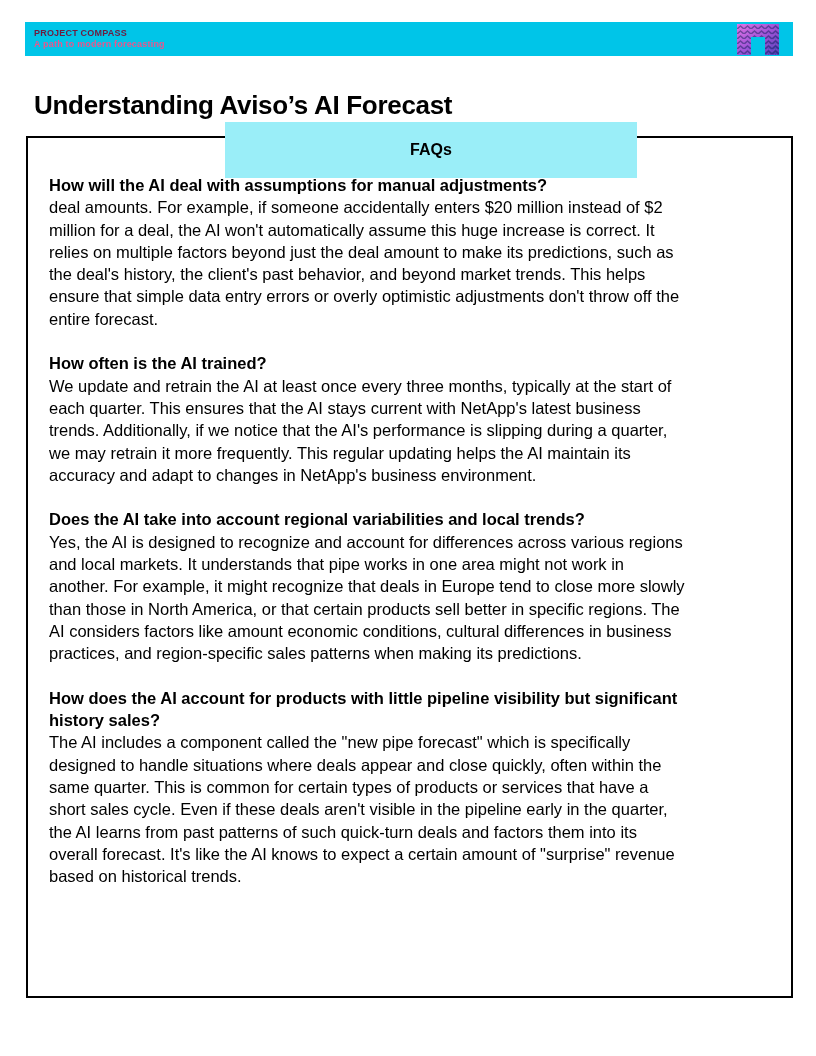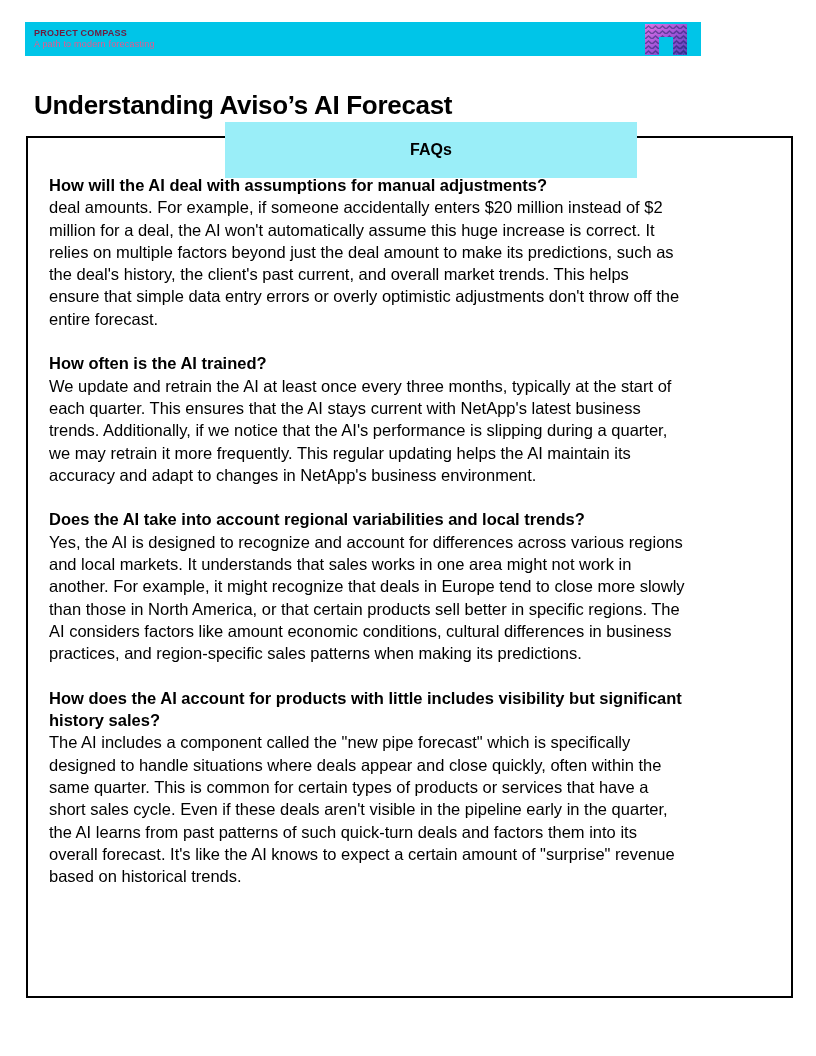--- a/index.html
+++ b/index.html
@@ -9,33 +9,33 @@
     position: relative;
     font-family: "Liberation Sans", "DejaVu Sans", sans-serif;
     color: #000;
     overflow: hidden;
   }
 
   
   .header-bar {
     position: absolute;
     left: 25px; top: 22px;
-    width: 676px; height: 34px;
+    width: 768px; height: 34px;
     background: var(--header_bar, #00c5e8);
     display: flex;
     align-items: center;
   }
   .header-text { margin-left: 9px; line-height: 11px; }
   .header-project {
     font-size: 9px; font-weight: 700;
     color: var(--header_project_text, #6e1b3f);
     letter-spacing: 0.2px;
   }
   .header-tagline {
-    font-size: 9px; font-weight: 400;
+    font-size: 9px; font-weight: 700;
     color: var(--header_tagline_text, #e8578d);
     letter-spacing: 0.2px;
   }
   .header-logo {
     position: absolute;
     right: 14px; top: 2px;
     width: 42px; height: 31px;
   }
 
   
@@ -120,21 +120,21 @@
 
 <div class="faq-content">
     <div class="faq-item">
       <div class="faq-question">
         <div>How will the AI deal with assumptions for manual adjustments?</div>
       </div>
       <div class="faq-answer">
         <div>deal amounts. For example, if someone accidentally enters $20 million instead of $2</div>
         <div>million for a deal, the AI won't automatically assume this huge increase is correct. It</div>
         <div>relies on multiple factors beyond just the deal amount to make its predictions, such as</div>
-        <div>the deal's history, the client's past current, and overall market trends. This helps</div>
+        <div>the deal's history, the client's past behavior, and beyond market trends. This helps</div>
         <div>ensure that simple data entry errors or overly optimistic adjustments don't throw off the</div>
         <div>entire forecast.</div>
       </div>
     </div>
     <div class="faq-item">
       <div class="faq-question">
         <div>How often is the AI trained?</div>
       </div>
       <div class="faq-answer">
         <div>We update and retrain the AI at least once every three months, typically at the start of</div>
@@ -143,30 +143,30 @@
         <div>we may retrain it more frequently. This regular updating helps the AI maintain its</div>
         <div>accuracy and adapt to changes in NetApp's business environment.</div>
       </div>
     </div>
     <div class="faq-item">
       <div class="faq-question">
         <div>Does the AI take into account regional variabilities and local trends?</div>
       </div>
       <div class="faq-answer">
         <div>Yes, the AI is designed to recognize and account for differences across various regions</div>
-        <div>and local markets. It understands that sales works in one area might not work in</div>
+        <div>and local markets. It understands that pipe works in one area might not work in</div>
         <div>another. For example, it might recognize that deals in Europe tend to close more slowly</div>
         <div>than those in North America, or that certain products sell better in specific regions. The</div>
         <div>AI considers factors like amount economic conditions, cultural differences in business</div>
         <div>practices, and region-specific sales patterns when making its predictions.</div>
       </div>
     </div>
     <div class="faq-item">
       <div class="faq-question">
-        <div>How does the AI account for products with little includes visibility but significant</div>
+        <div>How does the AI account for products with little pipeline visibility but significant</div>
         <div>history sales?</div>
       </div>
       <div class="faq-answer">
         <div>The AI includes a component called the "new pipe forecast" which is specifically</div>
         <div>designed to handle situations where deals appear and close quickly, often within the</div>
         <div>same quarter. This is common for certain types of products or services that have a</div>
         <div>short sales cycle. Even if these deals aren't visible in the pipeline early in the quarter,</div>
         <div>the AI learns from past patterns of such quick-turn deals and factors them into its</div>
         <div>overall forecast. It's like the AI knows to expect a certain amount of "surprise" revenue</div>
         <div>based on historical trends.</div>

